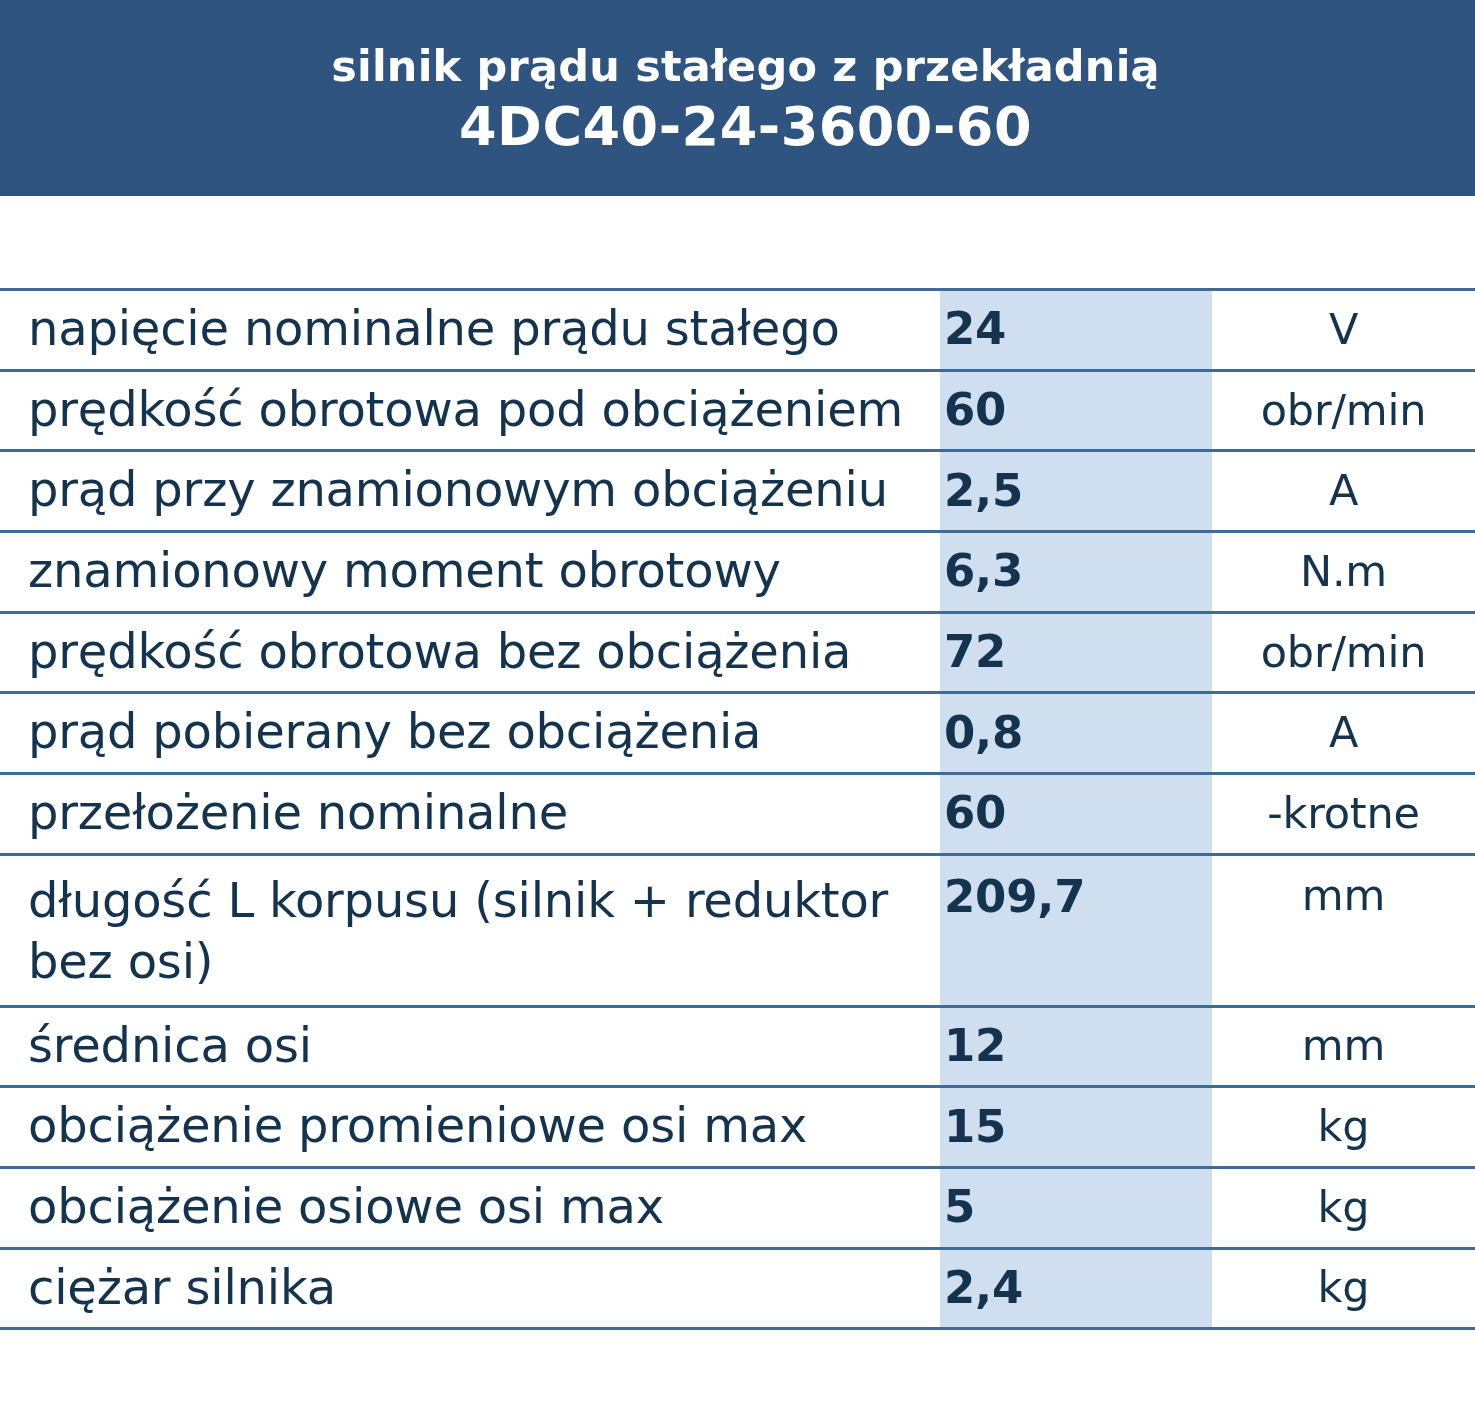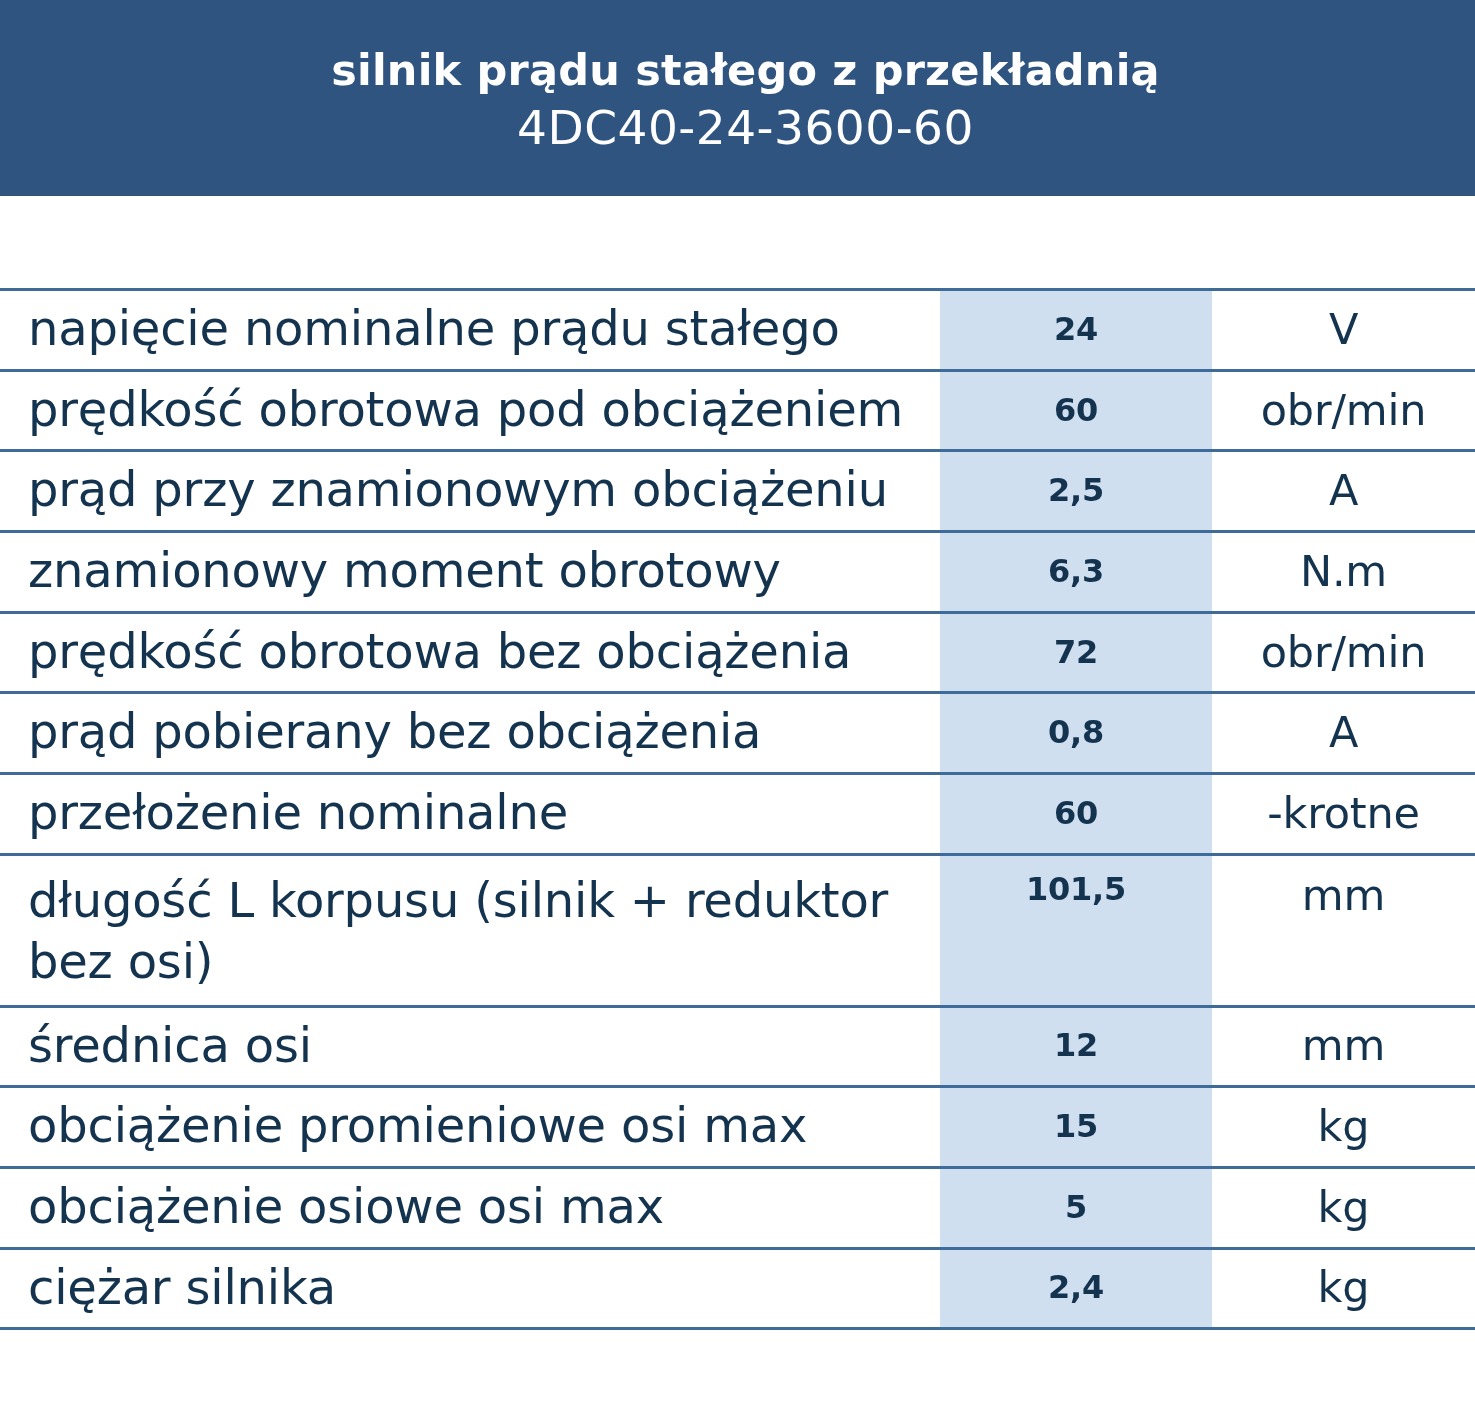--- a/index.html
+++ b/index.html
@@ -39,22 +39,22 @@
   }
   .header-subtitle {
     font-size: 43px;
     font-weight: 600;
     letter-spacing: 0.2px;
     line-height: 1.05;
     margin-bottom: 10px;
     text-align: center;
   }
   .header-title {
-    font-size: 47px;
-    font-weight: 400;
+    font-size: 54px;
+    font-weight: 700;
     letter-spacing: 0.5px;
     line-height: 1.05;
     text-align: center;
   }
 
   
   .gap {
     height: 92px;
   }
 
@@ -80,22 +80,21 @@
 
   td.label {
     font-size: 48px;
     font-weight: 400;
     padding: 10px 6px 12px 28px;
     line-height: 1.16;
     letter-spacing: -0.2px;
   }
   td.value {
     background: #cfdfef;
-    text-align: center;
-    font-size: 32px;
+    font-size: 45px;
     font-weight: 700;
     letter-spacing: -0.2px;
     padding: 10px 4px 12px 4px;
   }
   td.unit {
     text-align: center;
     font-size: 43px;
     font-weight: 400;
     letter-spacing: -0.2px;
     padding: 10px 4px 12px 4px;
@@ -159,21 +158,21 @@
         <td class="value">0,8</td>
         <td class="unit">A</td>
       </tr>
       <tr>
         <td class="label">przełożenie nominalne</td>
         <td class="value">60</td>
         <td class="unit">-krotne</td>
       </tr>
       <tr class="tall">
         <td class="label">długość  L  korpusu (silnik + reduktor bez osi)</td>
-        <td class="value">101,5</td>
+        <td class="value">209,7</td>
         <td class="unit">mm</td>
       </tr>
       <tr>
         <td class="label">średnica osi</td>
         <td class="value">12</td>
         <td class="unit">mm</td>
       </tr>
       <tr>
         <td class="label">obciążenie promieniowe osi  max</td>
         <td class="value">15</td>

